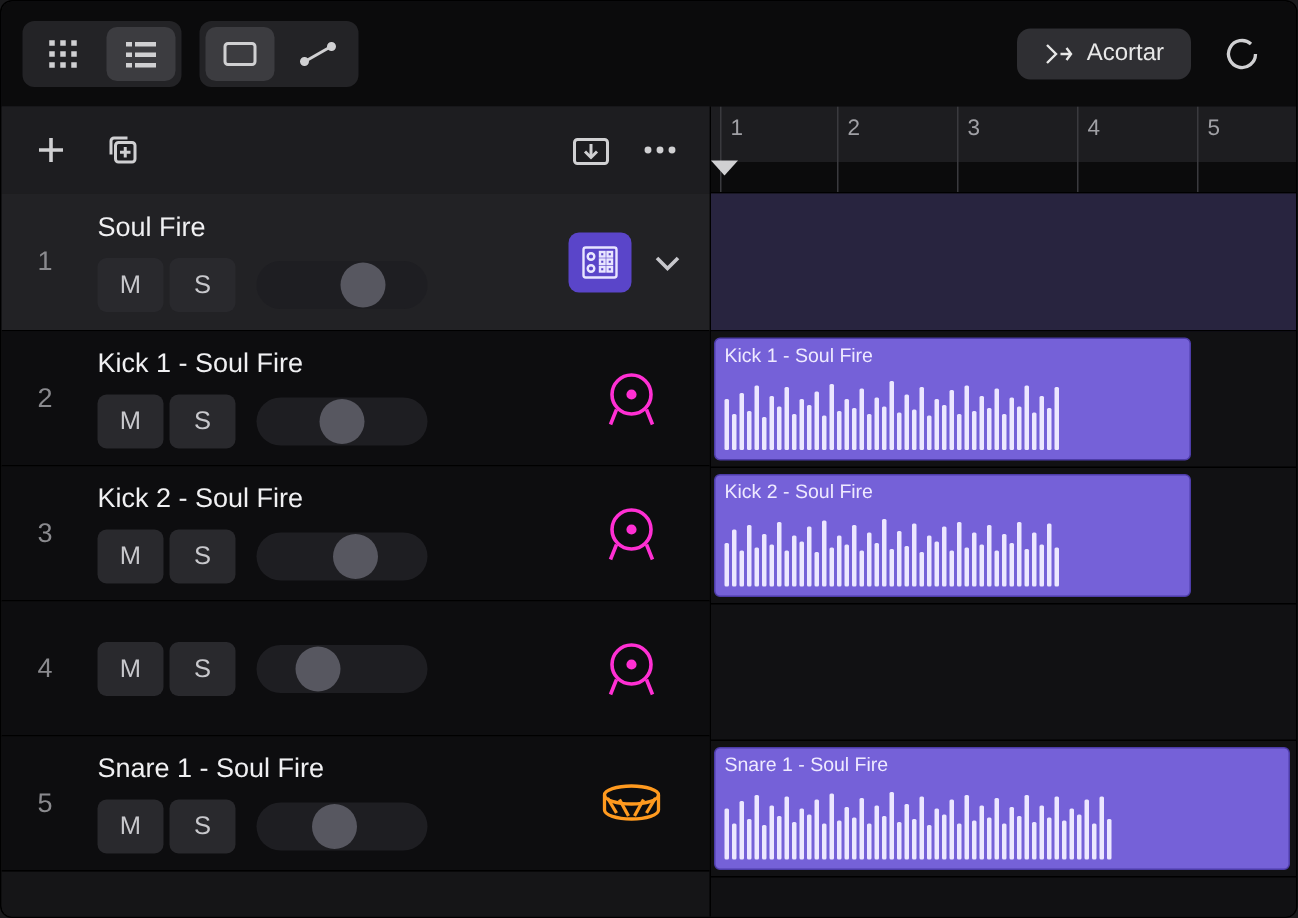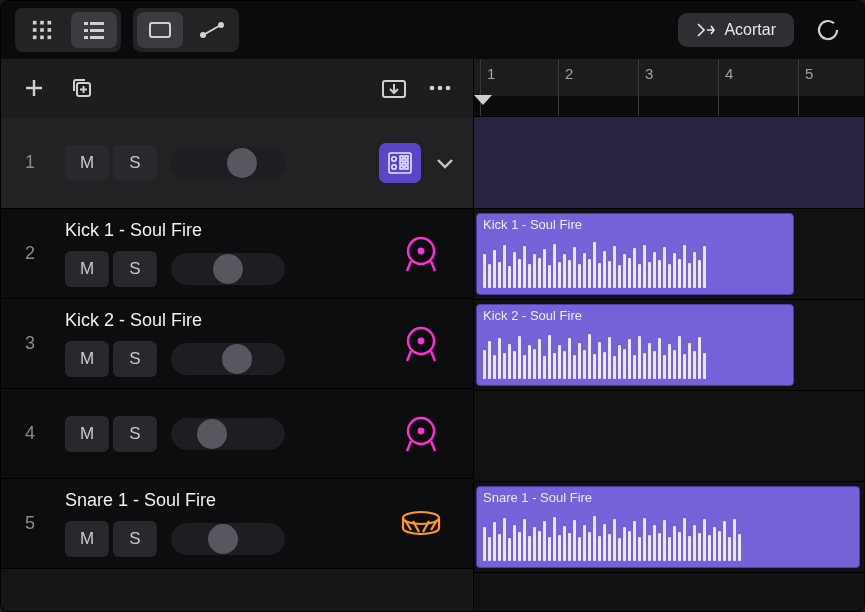--- a/index.html
+++ b/index.html
@@ -9,21 +9,21 @@
     font-family: -apple-system, "Helvetica Neue", Arial, sans-serif;
     color: #e8e8e8;
     overflow: hidden;
     border: 1px solid #000;
     border-radius: 8px;
     position: relative;
   }
 
   
   .toolbar {
-    height: 58px;
+    height: 70px;
     background: #0b0b0c;
     display: flex;
     align-items: center;
     padding: 0 14px;
     gap: 12px;
   }
   .tool-group {
     display: flex;
     gap: 6px;
     background: #232326;
@@ -321,20 +321,21 @@
               <circle cx="12" cy="4" r="2.3"></circle>
               <circle cx="20" cy="4" r="2.3"></circle>
             </svg>
         </div>
       </div>
     </div>
 
     <div class="track-row" style="background:#222225; min-height:92px;">
       <div class="track-num">1</div>
       <div class="track-body">
+        <div class="track-name">Soul Fire</div>
         <div class="track-controls">
           <div class="ms-group">
             <div class="ms-btn">M</div>
             <div class="ms-btn">S</div>
           </div>
           <div class="vol-slider">
             <div class="knob" style="left:calc(62% - 15px);"></div>
           </div>
         </div>
       </div>

